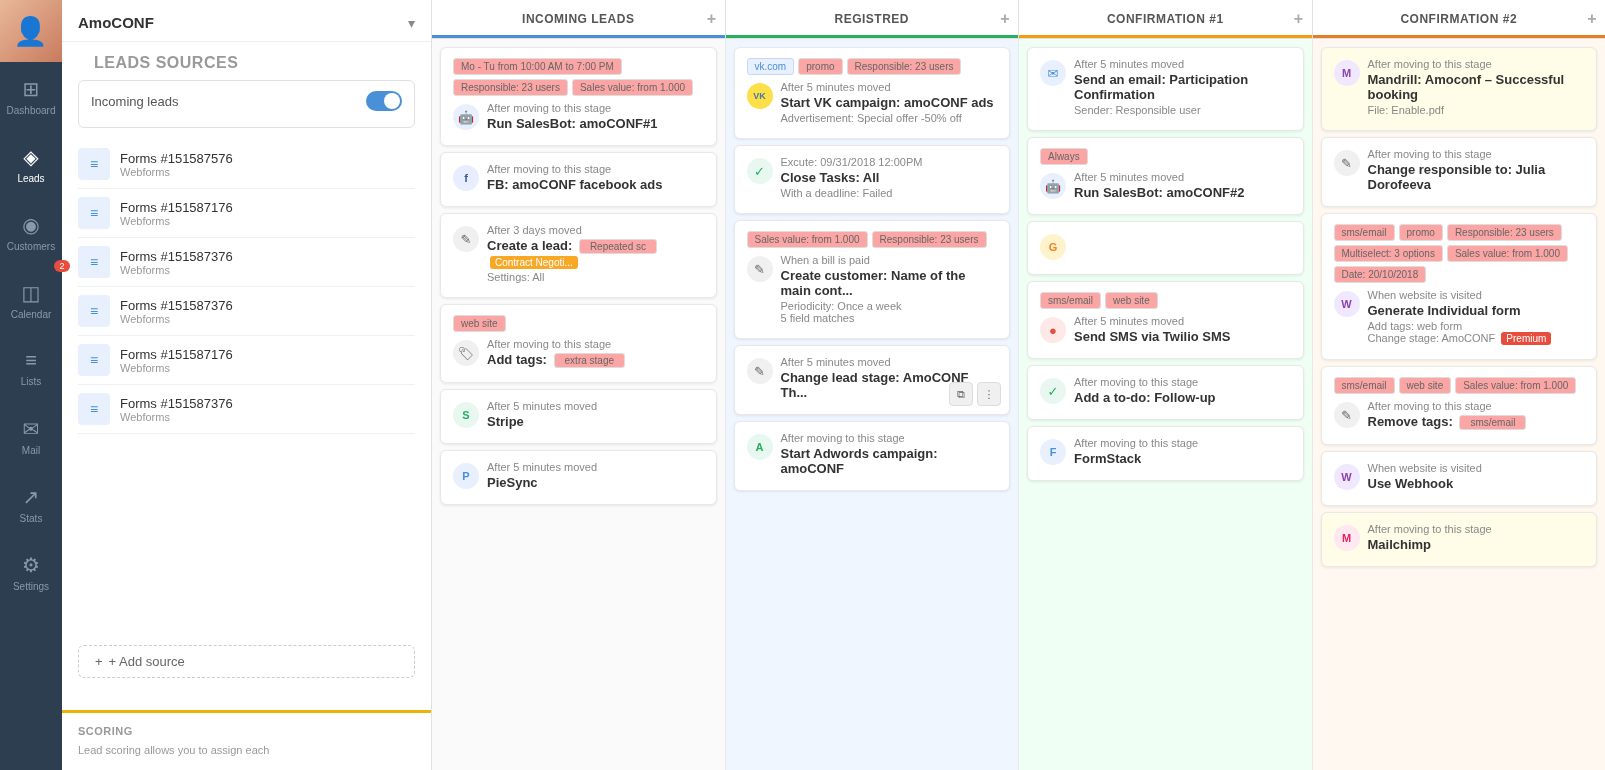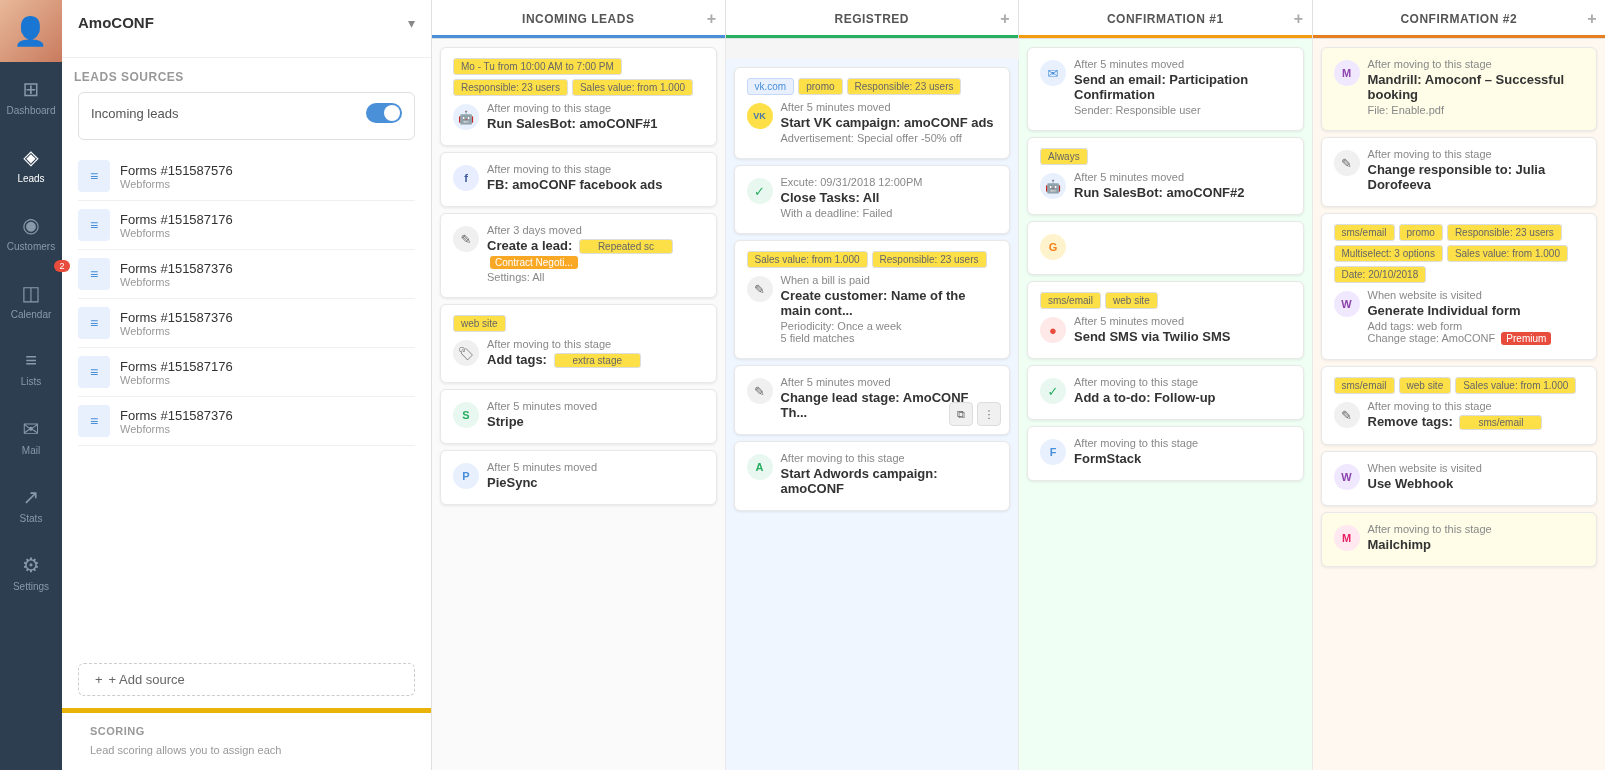--- a/index.html
+++ b/index.html
@@ -66,41 +66,41 @@
     .sidebar {
       width: 370px;
       background: #fff;
       border-right: 1px solid #e0e0e0;
       display: flex;
       flex-direction: column;
       flex-shrink: 0;
       overflow-y: auto;
     }
     .sidebar-header {
-      padding: 14px 16px 26px;
+      padding: 14px 16px 10px;
       display: flex;
       align-items: center;
       gap: 8px;
       border-bottom: 1px solid #eee;
       cursor: pointer;
     }
     .sidebar-header-title {
       font-size: 15px;
       font-weight: 600;
       color: #333;
       flex: 1;
     }
     .sidebar-header-chevron {
       color: #888;
       font-size: 14px;
     }
 
     .leads-sources-label {
-      padding: 12px 12px 8px;
-      font-size: 12px;
+      padding: 12px 32px 8px;
+      font-size: 16px;
       color: #999;
       letter-spacing: 0.5px;
       font-weight: 600;
     }
 
     .incoming-leads-toggle {
       margin: 0 16px 12px;
       border: 1px solid #e0e0e0;
       border-radius: 6px;
       padding: 10px 12px;
@@ -173,21 +173,21 @@
       background: none;
       color: #666;
       cursor: pointer;
       display: flex;
       align-items: center;
       gap: 6px;
       font-size: 13px;
       width: calc(100% - 32px);
     }
 
-    .scoring-section { padding: 12px 28px; border-top: 5px solid #eab308; }
+    .scoring-section { padding: 12px 16px; border-top: 3px solid #eab308; margin-top: 20px; }
     .scoring-label {
       font-size: 11px;
       color: #999;
       letter-spacing: 0.5px;
       font-weight: 600;
       margin-bottom: 6px;
     }
     .scoring-desc { font-size: 11px; color: #999; line-height: 1.4; }
 
     
@@ -248,21 +248,21 @@
     .pipeline-column {
       flex: 1;
       border-right: 1px solid #e8e8e8;
       padding: 8px;
       display: flex;
       flex-direction: column;
       gap: 6px;
       overflow-y: auto;
       background: #fafafa;
     }
-    .pipeline-column:nth-child(2) { background: #f0f6ff; margin-top: 20px; }
+    .pipeline-column:nth-child(2) { background: #f0f6ff; }
     .pipeline-column:nth-child(3) { background: #f0fff4; }
     .pipeline-column:nth-child(4) { background: #fff8f0; }
     .pipeline-column:last-child { border-right: none; }
 
     .pipeline-card {
       background: #fff;
       border-radius: 6px;
       padding: 10px 12px;
       box-shadow: 0 1px 3px rgba(0,0,0,0.08);
       border: 1px solid #e8e8e8;
@@ -276,21 +276,21 @@
       gap: 4px;
       margin-bottom: 6px;
     }
     .tag {
       padding: 2px 7px;
       border-radius: 3px;
       font-size: 10px;
       font-weight: 500;
     }
     .tag-blue { background: #e8f0fe; color: #4a90d9; border: 1px solid #c5d8f8; }
-    .tag-gray { background: #fde047; color: #666; border: 1px solid #ddd; }
+    .tag-gray { background: #fca5a5; color: #666; border: 1px solid #ddd; }
 
     .card-header {
       display: flex;
       align-items: flex-start;
       gap: 8px;
       margin-bottom: 4px;
     }
     .card-icon {
       width: 26px;
       height: 26px;
@@ -342,21 +342,21 @@
       display: flex;
       align-items: center;
       justify-content: center;
       font-size: 11px;
       color: #666;
       cursor: pointer;
     }
 
     .inline-tag {
       display: inline-block;
-      padding: 1px 18px;
+      padding: 1px 10px;
       border-radius: 3px;
       font-size: 10px;
       font-weight: 500;
       margin-left: 3px;
     }
   </style>
 </head>
 <body>
 
 <div class="left-nav">

